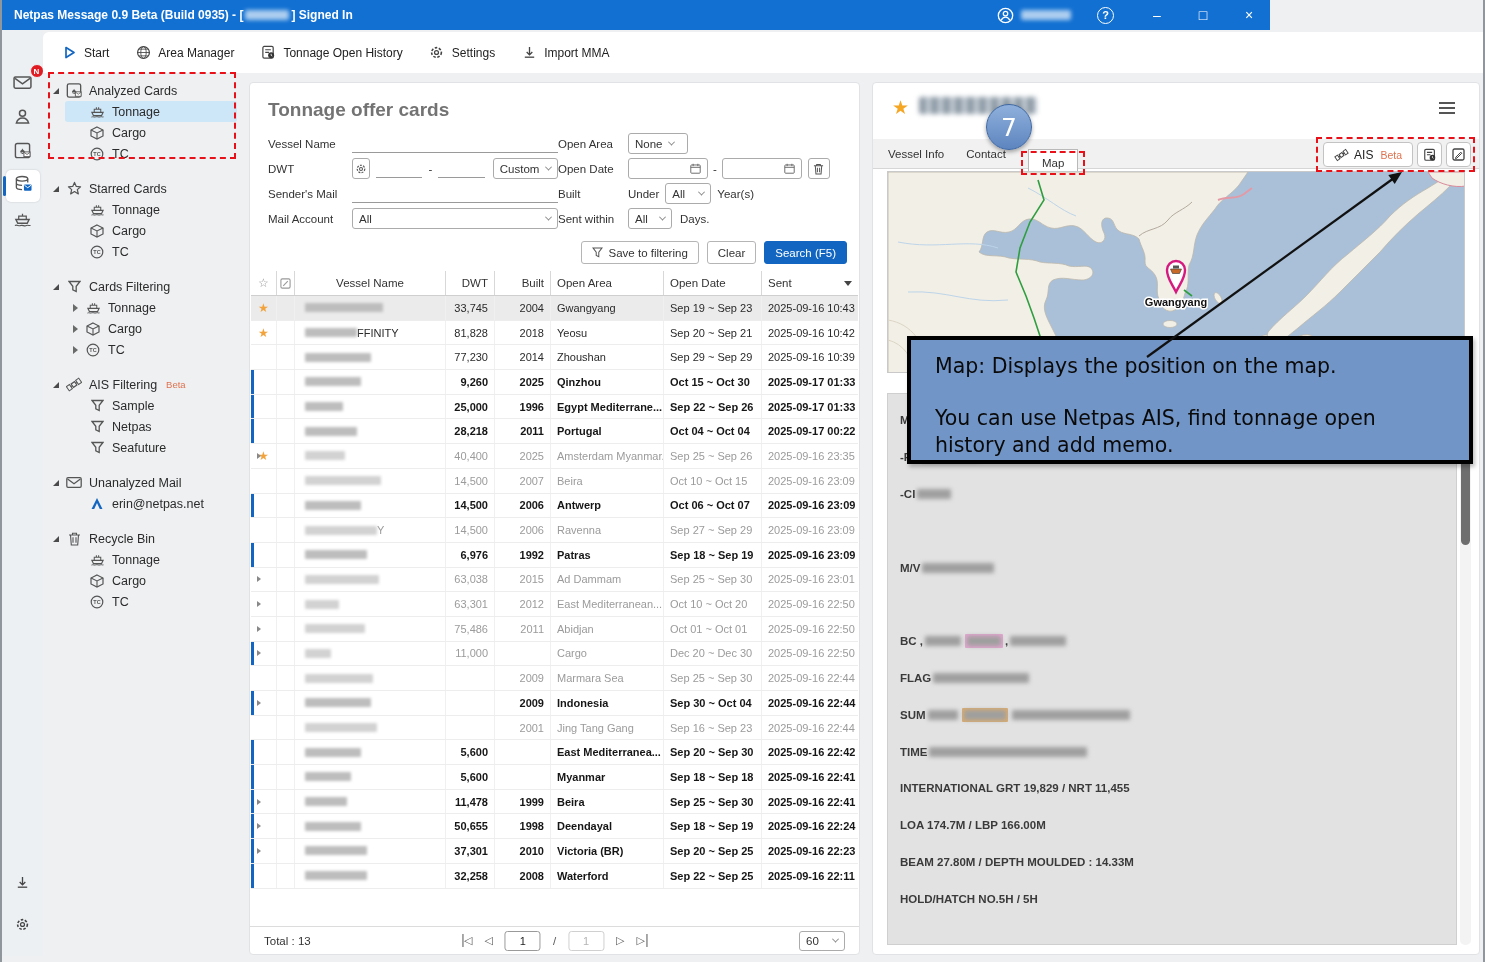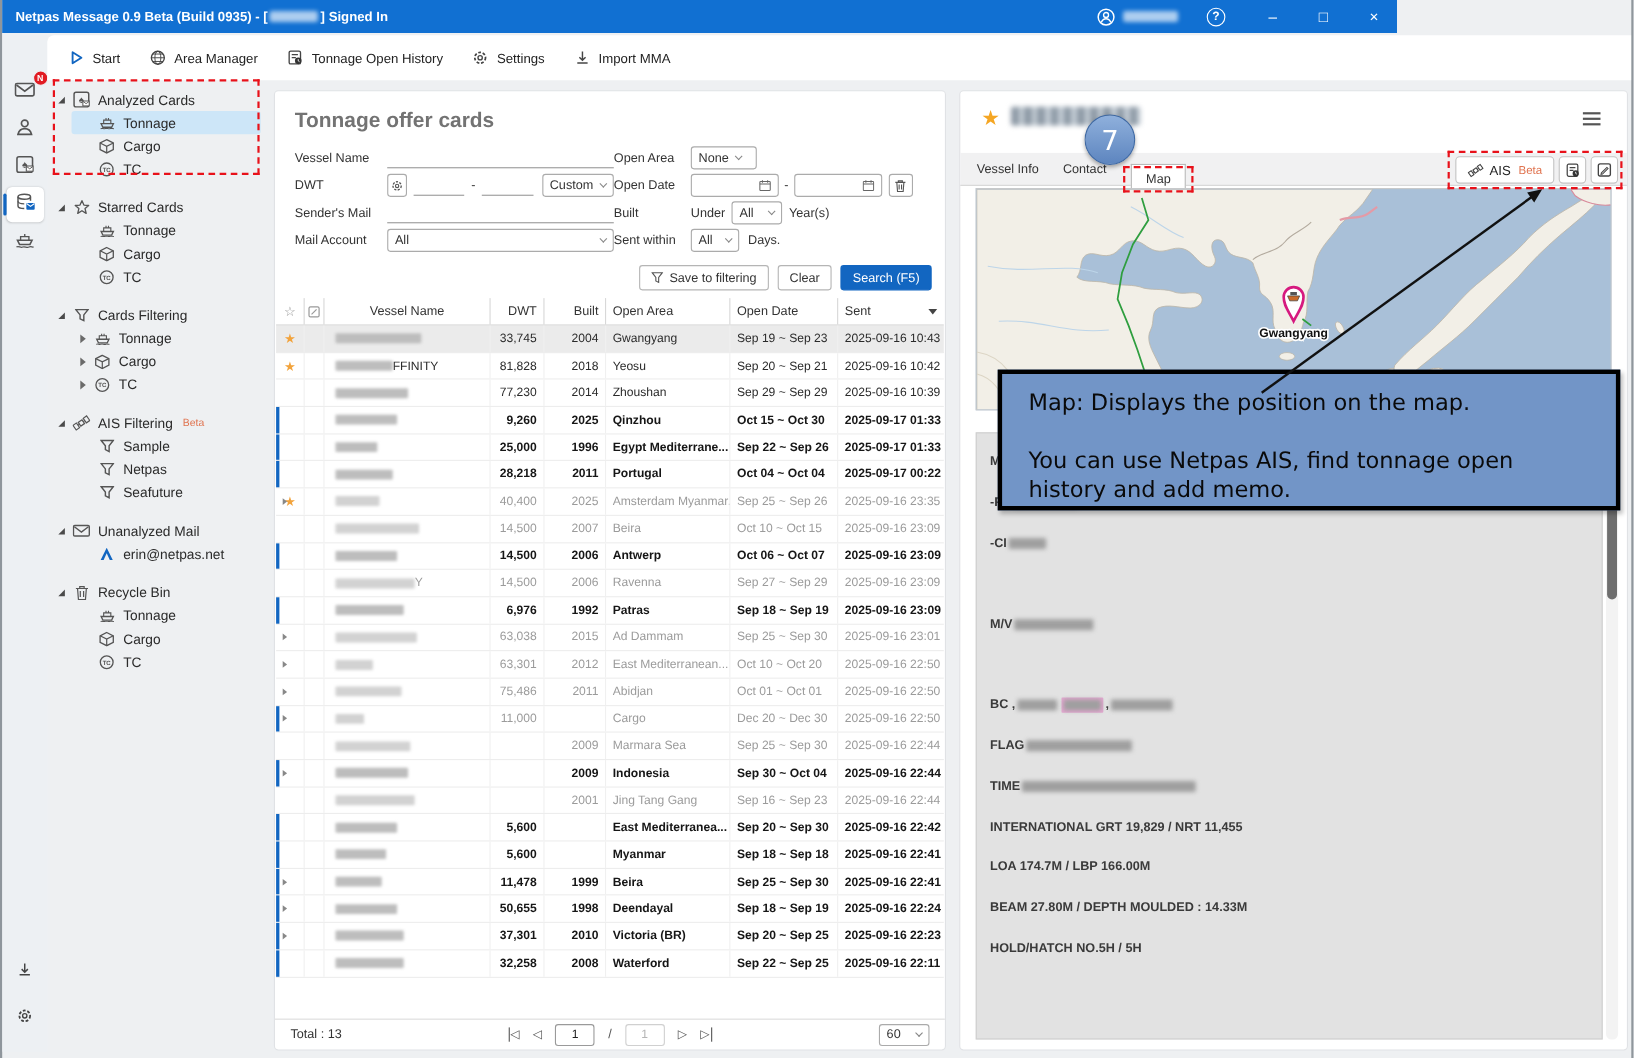--- a/index.html
+++ b/index.html
@@ -1042,20 +1042,28 @@
           <span class="dblur" style="width: 34px; margin: 0px;"></span>
         </span>
         <span> , </span>
         <span class="dblur" style="width: 56px;"></span>
       </div>
       <div class="dline">
         <span>FLAG </span>
         <span class="dblur" style="width: 96px;"></span>
       </div>
       <div class="dline">
+        <span>SUM</span>
+        <span class="dblur" style="width: 30px;"></span>
+        <span class="dhl" style="background: rgb(216, 173, 116);">
+          <span class="dblur" style="width: 42px; margin: 0px;"></span>
+        </span>
+        <span class="dblur" style="width: 118px;"></span>
+      </div>
+      <div class="dline">
         <span>TIME</span>
         <span class="dblur" style="width: 158px;"></span>
       </div>
       <div class="dline">
         <span>INTERNATIONAL GRT 19,829 / NRT 11,455</span>
       </div>
       <div class="dline">
         <span>LOA 174.7M / LBP 166.00M</span>
       </div>
       <div class="dline">

